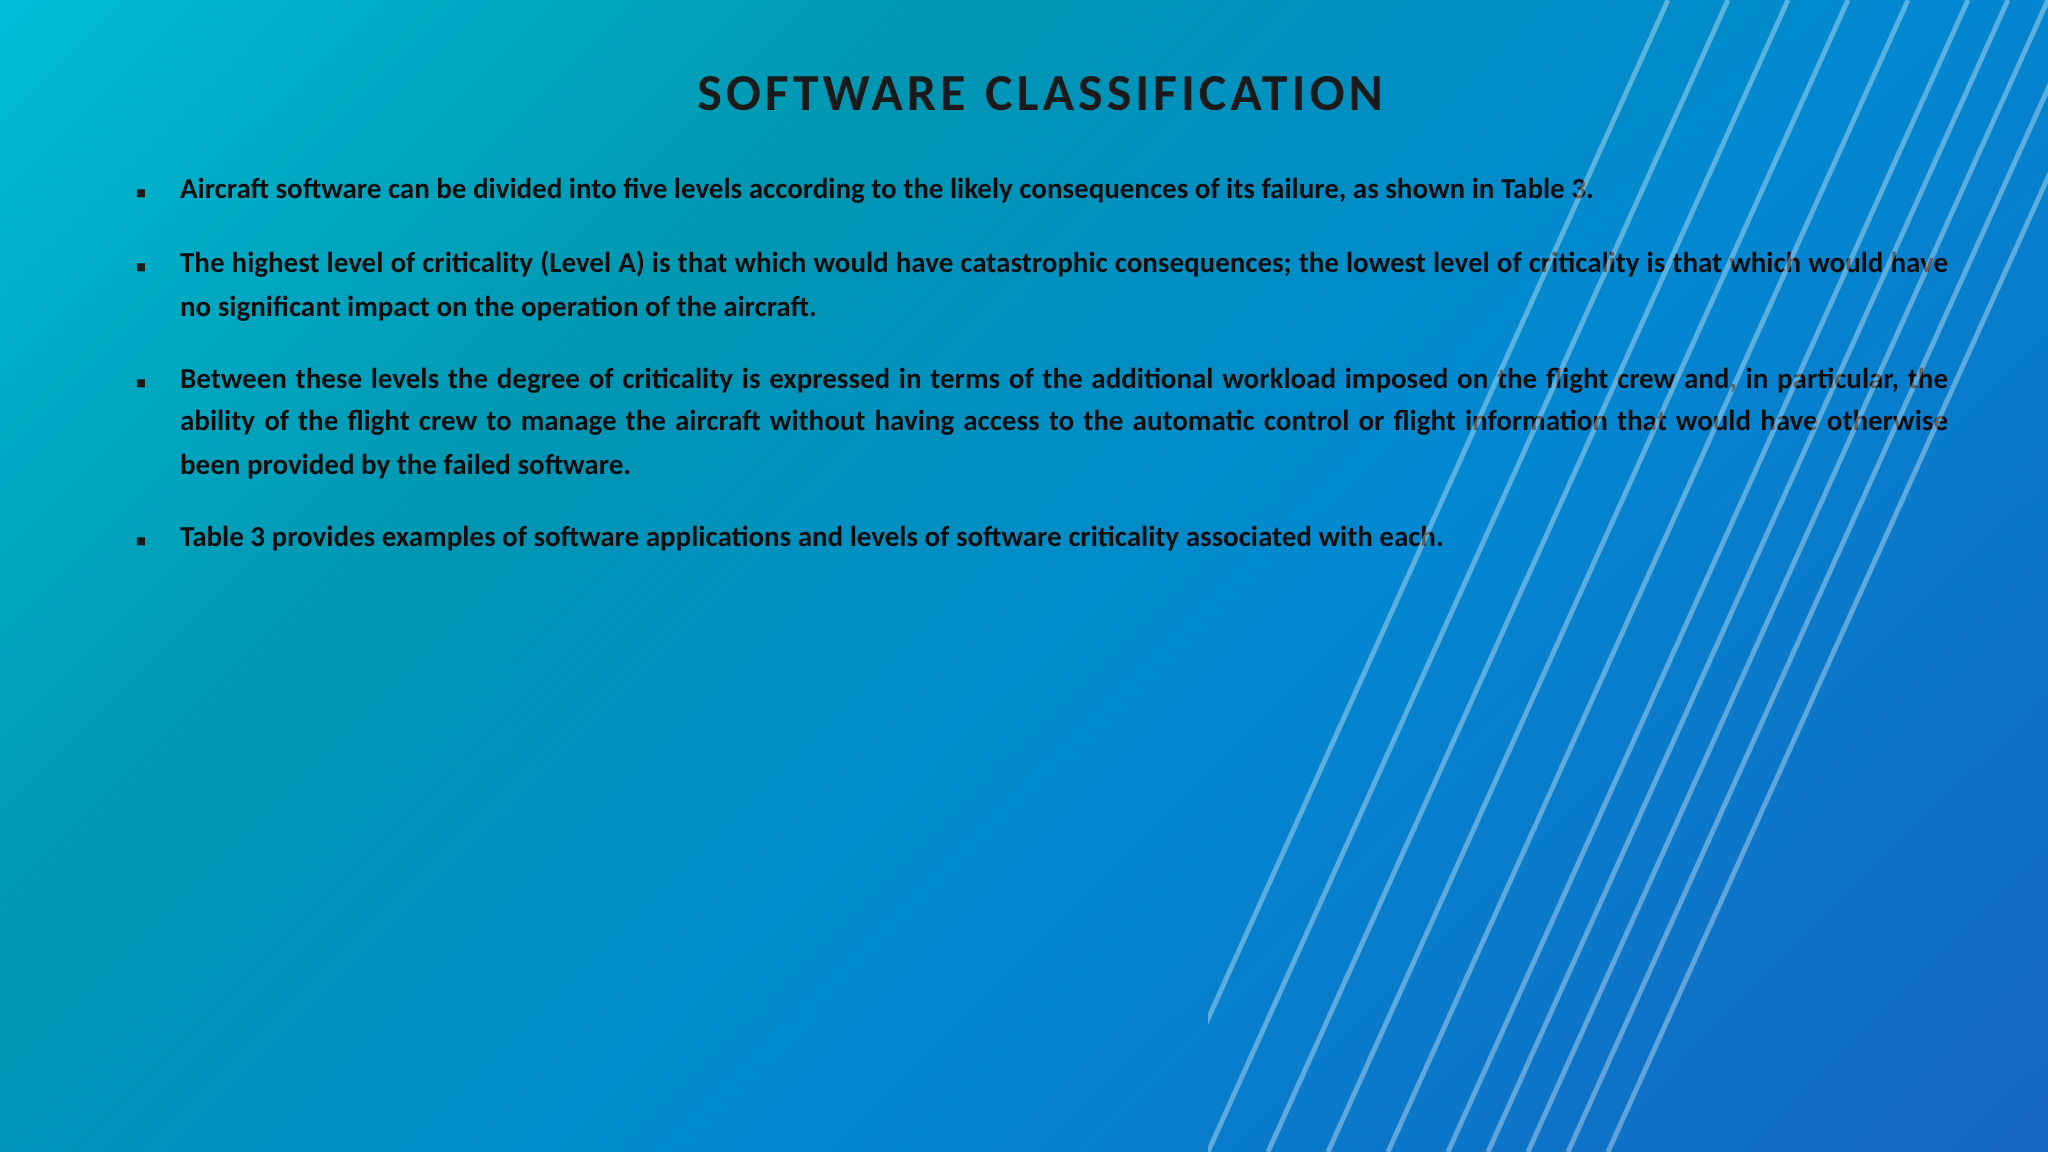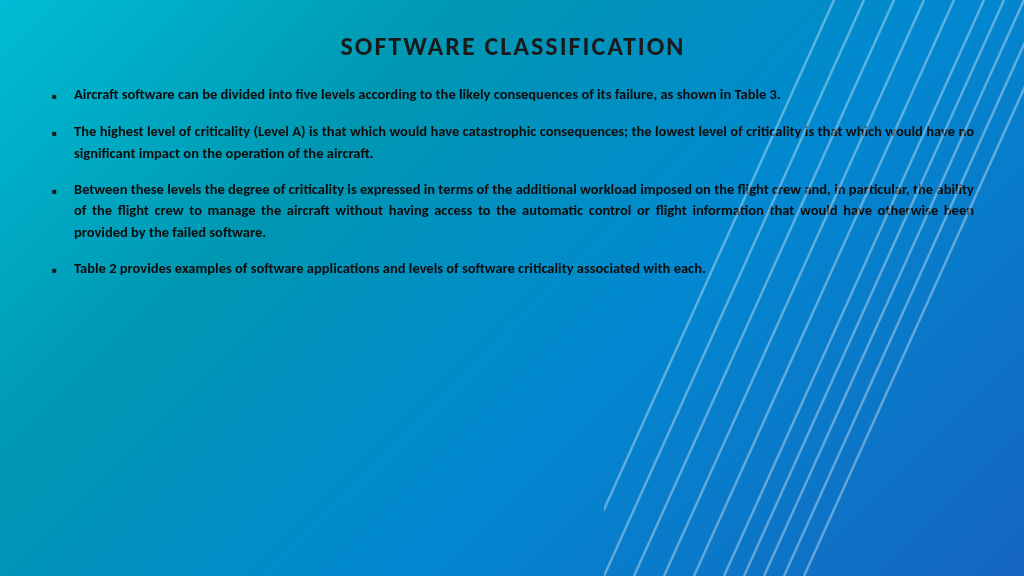--- a/index.html
+++ b/index.html
@@ -13,21 +13,21 @@
       height: 576px;
       overflow: hidden;
       font-family: 'Calibri', 'Arial', sans-serif;
     }
 
     .slide {
       width: 1024px;
       height: 576px;
       background: linear-gradient(135deg, #00bcd4 0%, #0097b2 30%, #0288d1 60%, #1565c0 100%);
       position: relative;
-      padding: 30px 50px 30px 52px;
+      padding: 30px 50px 30px 68px;
       overflow: hidden;
     }
 
     
     .deco-lines {
       position: absolute;
       top: 0;
       right: 0;
       width: 420px;
       height: 576px;
@@ -109,16 +109,16 @@
       <li>
         <span class="bullet">▪</span>
         <span class="li-text">The highest level of criticality (Level A) is that which would have catastrophic consequences; the lowest level of criticality is that which would have no significant impact on the operation of the aircraft.</span>
       </li>
       <li>
         <span class="bullet">▪</span>
         <span class="li-text"> Between these levels the degree of criticality is expressed in terms of the additional workload imposed on the flight crew and, in particular, the ability of the flight crew to manage the aircraft without having access to the automatic control  or flight information that would have otherwise been provided by the failed software.</span>
       </li>
       <li>
         <span class="bullet">▪</span>
-        <span class="li-text">Table 2 provides examples of software applications and levels of software criticality associated with each.</span>
+        <span class="li-text">Table 3 provides examples of software applications and levels of software criticality associated with each.</span>
       </li>
     </ul>
 </div>
 
 </body></html>

